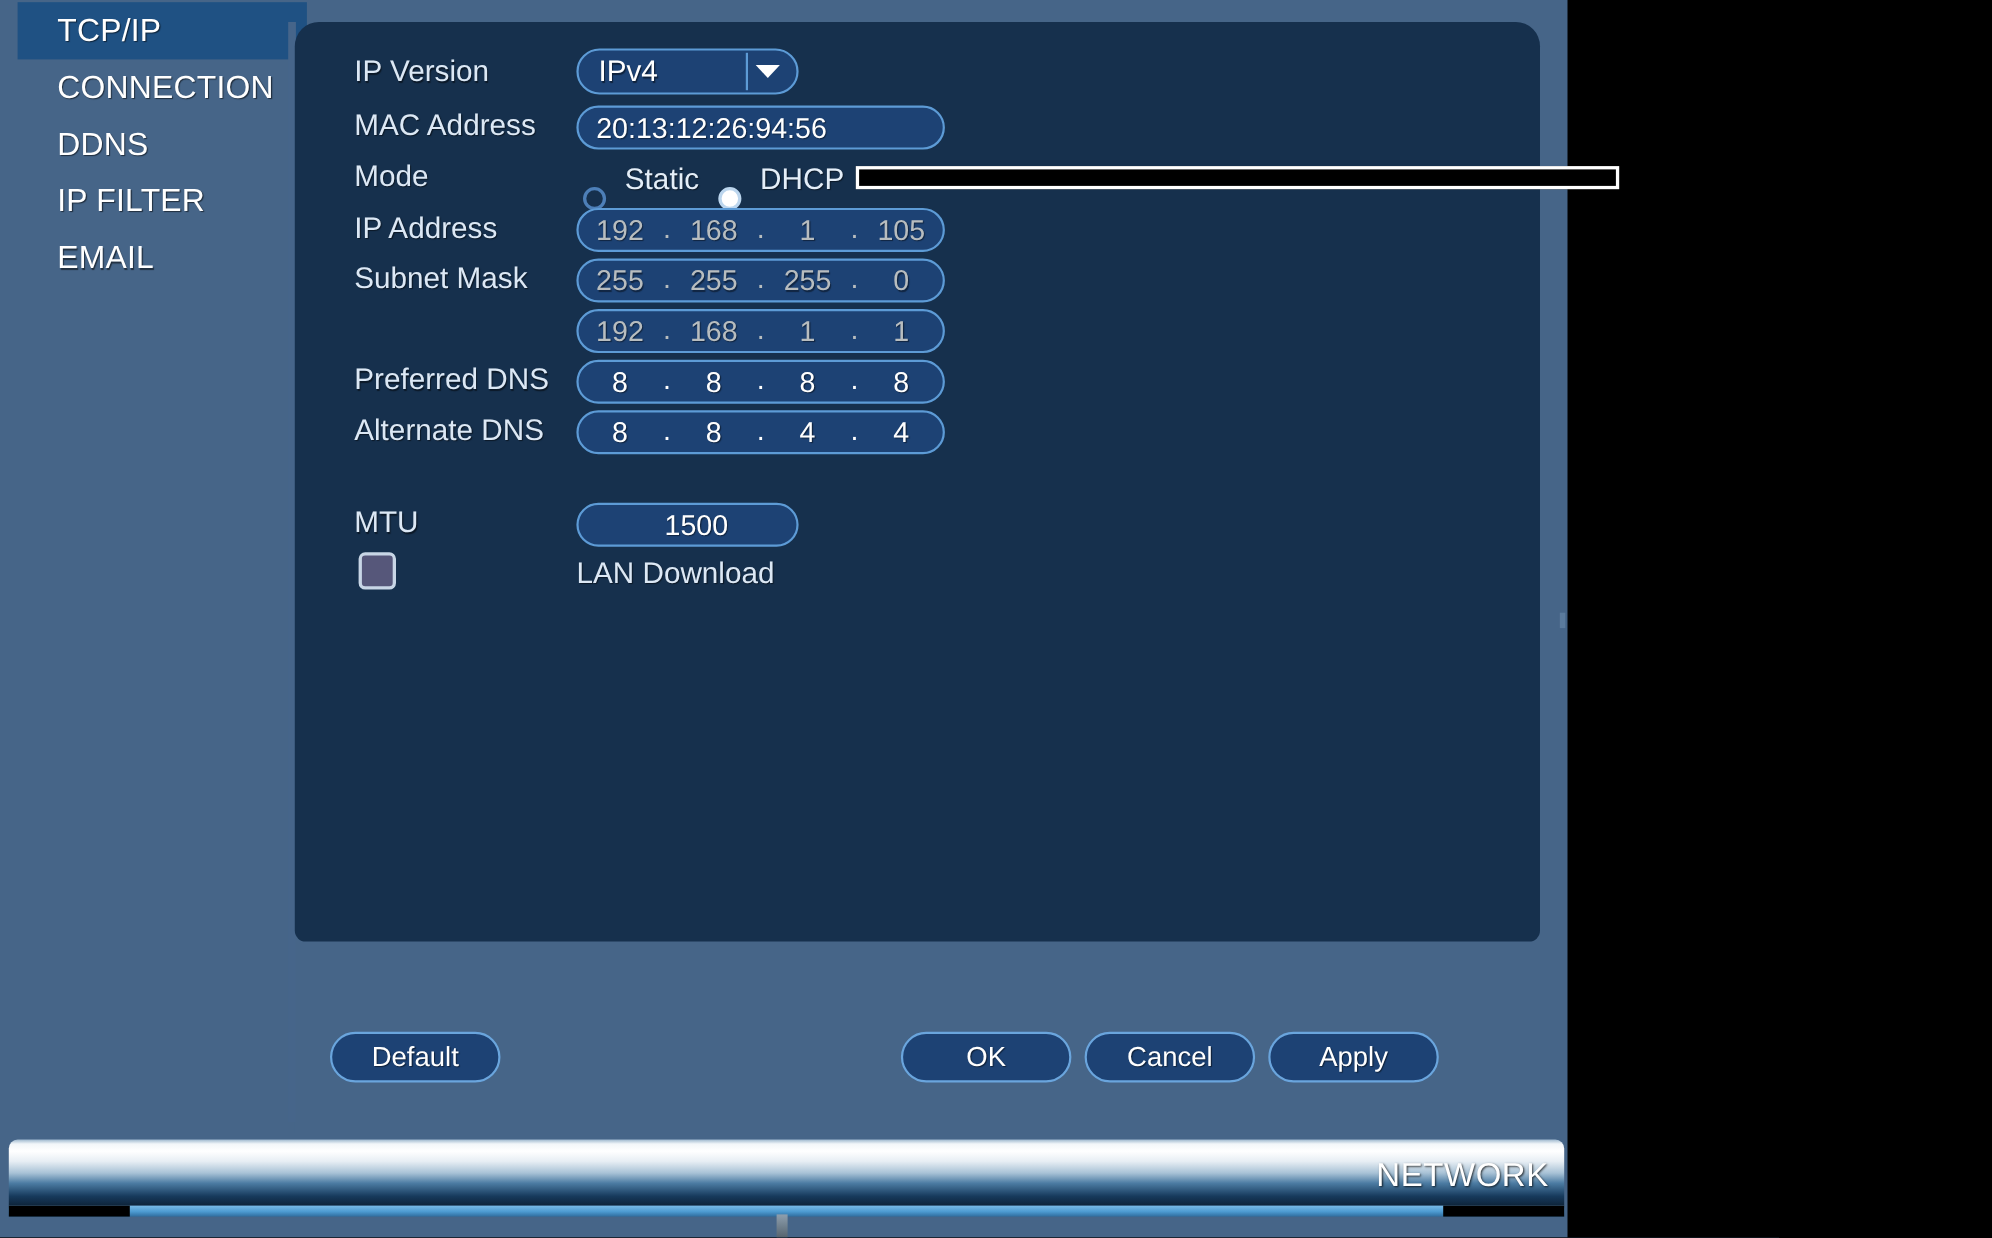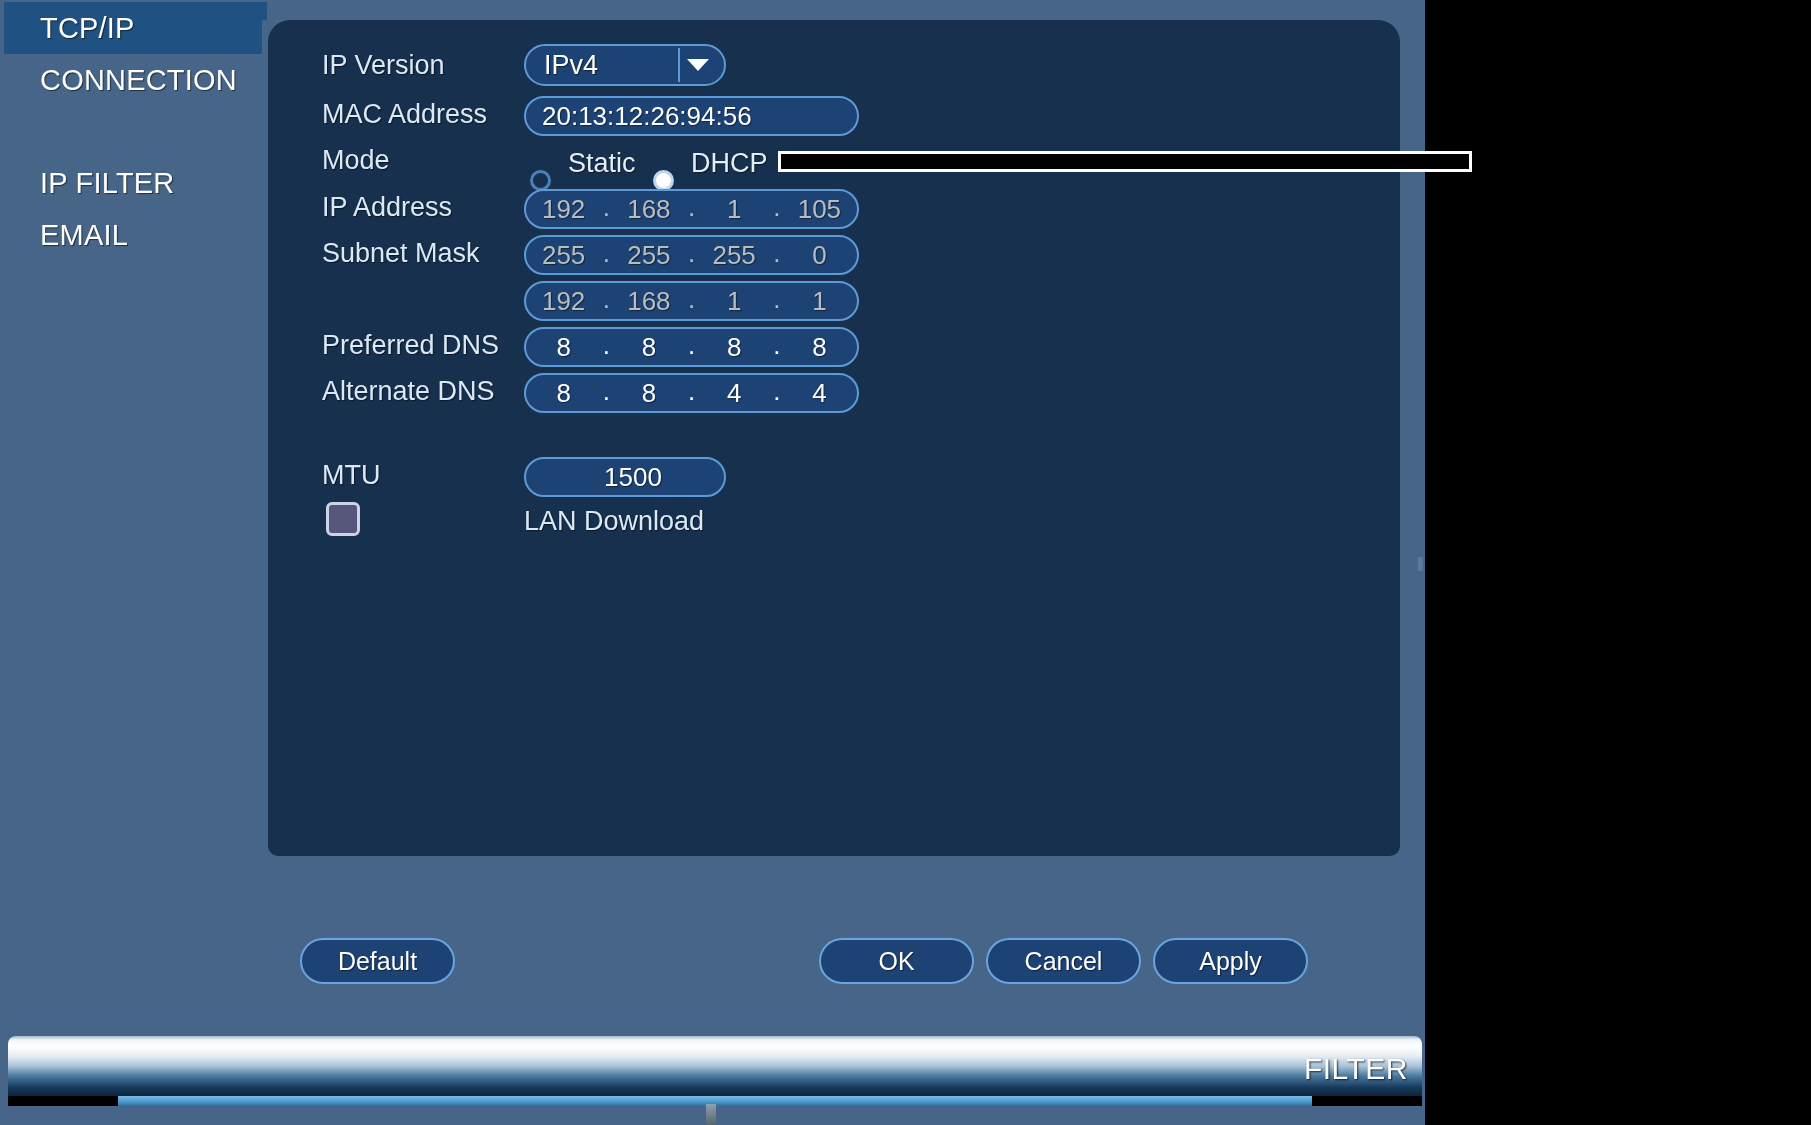--- a/index.html
+++ b/index.html
@@ -36,21 +36,21 @@
   
   #sidebar {
     position: absolute;
     left: 0; top: 0;
     width: 268px;
     height: 1030px;
     background: #466588;
   }
   .side-item {
     position: absolute;
-    left: 4px;
+    left: 16px;
     width: 263px;
     height: 52px;
     line-height: 52px;
     color: #ffffff;
     font-size: 29px;
     padding-left: 36px;
     box-sizing: border-box;
     letter-spacing: 0.2px;
     text-shadow: 1px 1px 1px rgba(0,0,0,0.55);
     white-space: nowrap;
@@ -302,20 +302,21 @@
 </style>
 </head>
 <body>
 
 <div id="screen">
   <div id="ui">
 
     <div id="sidebar">
       <div class="side-item active" style="top:2px;">TCP/IP</div>
       <div class="side-item" style="top:54px;">CONNECTION</div>
+      <div class="side-item" style="top:106px;">DDNS</div>
       <div class="side-item" style="top:157px;">IP FILTER</div>
       <div class="side-item" style="top:209px;">EMAIL</div>
     </div>
 
     <div id="panel-left-strip"></div>
 
     <div id="panel">
 
       <div class="lbl" style="left:54px; top:22px;">IP Version</div>
       <div id="dd-wrap" style="left:256px; top:24px;">
@@ -410,21 +411,21 @@
       <div class="btn" style="left:32px;  top:918px; width:155px;">Default</div>
       <div class="btn" style="left:551px; top:918px; width:155px;">OK</div>
       <div class="btn" style="left:718px; top:918px; width:155px;">Cancel</div>
       <div class="btn" style="left:885px; top:918px; width:155px;">Apply</div>
 
     </div>
 
     <div id="edge-dot"></div>
 
     <div id="statusbar">
-      <div id="statusbar-title">FILTER</div>
+      <div id="statusbar-title">NETWORK</div>
     </div>
     <div id="statusbar-foot"></div>
     <div class="bar-notch" style="left:8px;"></div>
     <div class="bar-notch" style="left:1312px;"></div>
     <div id="statusbar-tab"></div>
 
   </div>
 
   <div id="redaction"></div>
 

